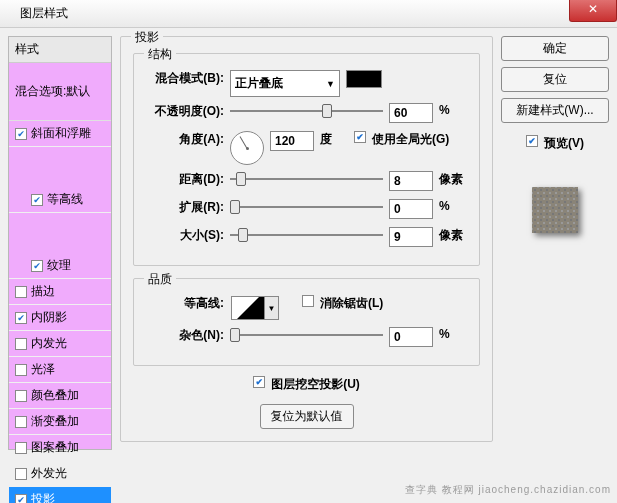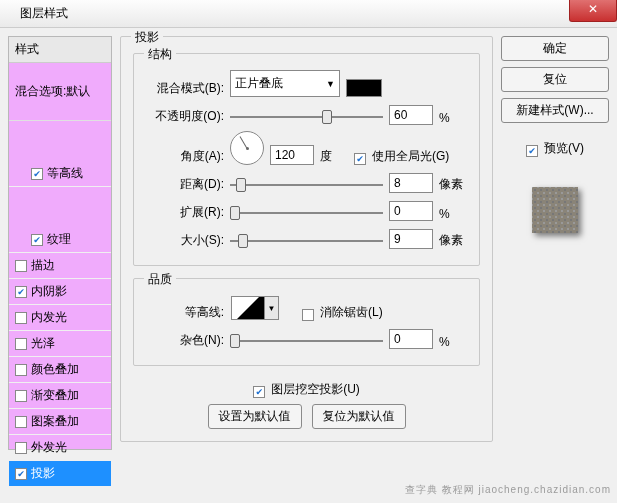--- a/index.html
+++ b/index.html
@@ -13,21 +13,21 @@
 .left-item { padding: 4px 6px; display: flex; align-items: center; gap: 4px; border-bottom: 1px solid #f0f0f0; }
 .left-item.indent { padding-left: 22px; margin-top: 40px; }
 .left-item.selected { background: #1e90ff; color: #fff; }
 .cb { width: 12px; height: 12px; border: 1px solid #888; background: #fff; display: inline-flex; align-items: center; justify-content: center; font-size: 9px; color: #1e70d0; flex-shrink: 0; }
 .cb.checked::before { content: "✔"; }
 .center { flex: 1; }
 .fieldset { border: 1px solid #c8c8c8; border-radius: 2px; padding: 10px 12px 12px; position: relative; margin-bottom: 10px; }
 .fieldset > .legend { position: absolute; top: -8px; left: 10px; background: #f0f0f0; padding: 0 4px; }
 .fieldset-inner { border: 1px solid #c8c8c8; border-radius: 2px; padding: 10px 12px; position: relative; margin-top: 6px; }
 .fieldset-inner > .legend { position: absolute; top: -8px; left: 10px; background: #f0f0f0; padding: 0 4px; }
-.row { display: flex; align-items: flex-end; gap: 6px; margin: 6px 0; min-height: 22px; }
+.row { display: flex; align-items: flex-start; gap: 6px; margin: 6px 0; min-height: 22px; font-weight: bold; }
 .label-r { width: 78px; text-align: right; }
 .dropdown { border: 1px solid #888; background: #fff; height: 27px; display: flex; align-items: center; padding: 0 4px; width: 110px; justify-content: space-between; }
 .dropdown .arrow { font-size: 9px; }
 .swatch { width: 36px; height: 18px; border: 1px solid #888; background: #000; }
 .slider { flex: 1; height: 16px; position: relative; display: flex; align-items: center; }
 .slider-track { height: 2px; background: #888; width: 100%; }
 .slider-thumb { position: absolute; width: 10px; height: 14px; background: #e8e8e8; border: 1px solid #666; border-radius: 2px; top: 1px; }
 .numbox { width: 44px; height: 20px; border: 1px solid #888; background: #fff; text-align: left; padding: 2px 4px; }
 .unit { width: 28px; }
 .angle-dial { width: 34px; height: 34px; border: 1px solid #888; border-radius: 50%; background: #fff; position: relative; }
@@ -53,20 +53,24 @@
     <span>✕</span>
   </div>
 </div>
 
 <div class="body">
 
   <div class="left-panel">
     <div class="left-header">样式</div>
     <div class="left-sub">混合选项:默认</div>
     <div id="style-items">
+        <div class="left-item">
+          <span class="cb checked"></span>
+          <span>斜面和浮雕</span>
+        </div>
         <div class="left-item indent">
           <span class="cb checked"></span>
           <span>等高线</span>
         </div>
         <div class="left-item indent">
           <span class="cb checked"></span>
           <span>纹理</span>
         </div>
         <div class="left-item">
           <span class="cb"></span>
@@ -197,21 +201,20 @@
           <span class="unit">%</span>
         </div>
       </div>
 
       <div class="row" style="justify-content:center;margin-top:10px">
         <span class="cb checked"></span>
         <span>图层挖空投影(U)</span>
       </div>
 
       <div class="bottom-btns">
-        <div class="btn">设置为默认值</div>
         <div class="btn">复位为默认值</div>
       </div>
     </div>
   </div>
 
   <div class="right-panel">
     <div class="btn">确定</div>
     <div class="btn">复位</div>
     <div class="btn">新建样式(W)...</div>
     <div class="row" style="justify-content:center">

